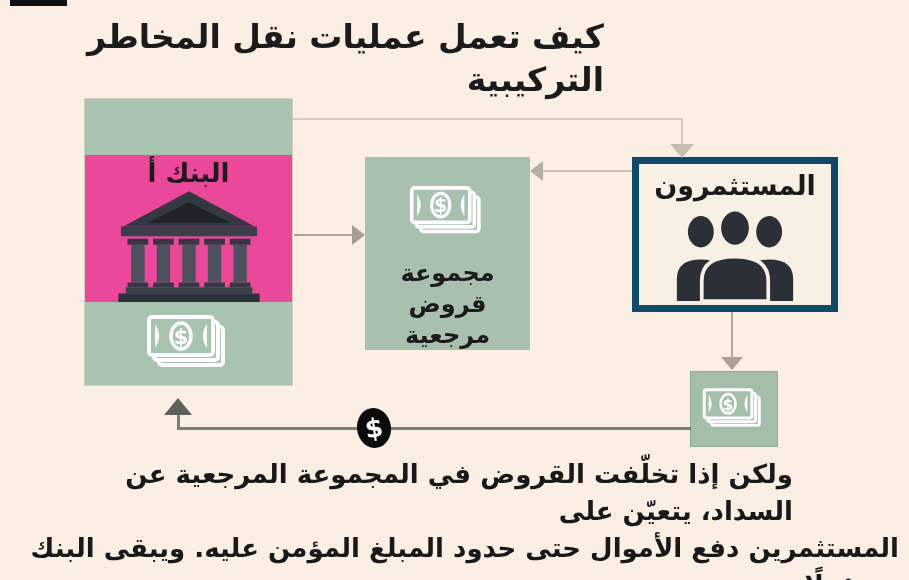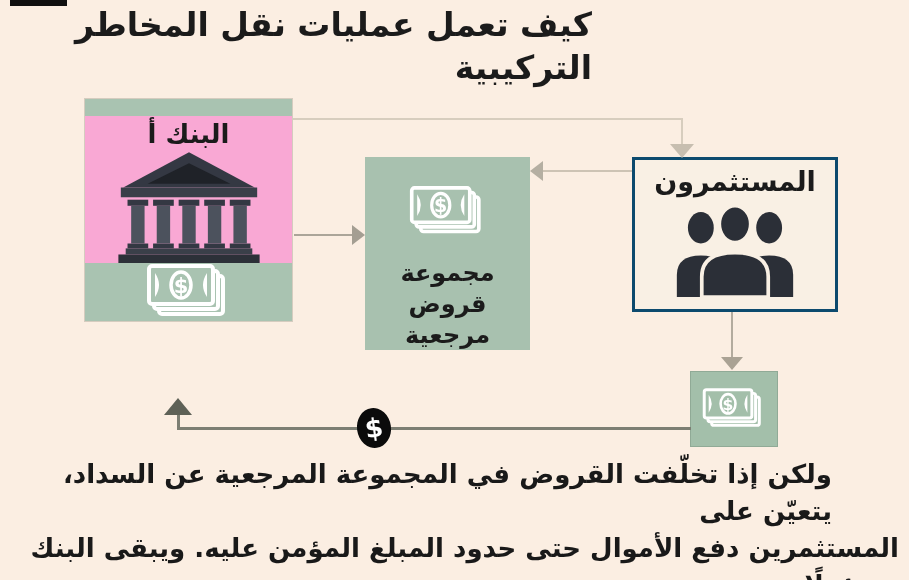--- a/index.html
+++ b/index.html
@@ -5,28 +5,28 @@
   html,body{margin:0;padding:0;background:#fbeee2;}
   .stage{
     position:relative;width:909px;height:580px;overflow:hidden;
     background:#fbeee2;
     font-family:"DejaVu Sans","Liberation Sans",sans-serif;
     color:#1b1b1b;
   }
   
   .top-bar{position:absolute;left:10px;top:0;width:57px;height:6px;background:#101010;}
   .title{
-    position:absolute;left:0;top:4px;width:592px;margin:0;
+    position:absolute;left:0;top:4px;width:592px;margin:12px;
     direction:rtl;text-align:right;
     font-size:33px;font-weight:bold;line-height:1.3;letter-spacing:-.5px;
   }
   
   .bank-box{
-    position:absolute;left:84px;top:98px;width:209px;height:224px;
-    border:1px solid #d5ccbf;box-sizing:border-box;background:#f9a8d4;
+    position:absolute;left:84px;top:98px;width:209px;height:288px;
+    border:1px solid #d5ccbf;box-sizing:border-box;background:#ec4899;
     display:flex;flex-direction:column;
   }
   .band{background:#a9c3b1;}
   .bank-top-band{height:58px;}
   .bank-mid{flex:1;display:flex;flex-direction:column;align-items:center;}
   .bank-label{direction:rtl;font-size:26px;font-weight:bold;margin-top:3px;}
   .bank-icon{width:164px;height:112px;margin-top:2px;}
   .bank-bottom-band{height:86px;display:flex;align-items:center;justify-content:center;--money-bg:#a9c3b1;}
 
   .pool-box{
@@ -35,21 +35,21 @@
   }
   .pool-header{width:100%;height:24px;background:#6e9078;}
   .pool-icon-wrap{margin-top:28px;--money-bg:#a8c1af;}
   .pool-label{
     direction:rtl;text-align:center;width:150px;margin-top:16px;
     font-size:24px;font-weight:bold;line-height:1.3;
   }
 
   .investors-box{
     position:absolute;left:632px;top:157px;width:206px;height:155px;
-    background:#f9f0e4;border:3px solid #0c4a6e;box-sizing:border-box;
+    background:#f9f0e4;border:7px solid #0c4a6e;box-sizing:border-box;
     display:flex;flex-direction:column;align-items:center;
   }
   .investors-label{direction:rtl;font-size:27px;font-weight:bold;margin-top:6px;}
   .people-icon{width:152px;height:96px;margin-top:4px;}
 
   .money-box{
     position:absolute;left:690px;top:371px;width:88px;height:76px;
     background:#a3bfaa;border:1px solid rgba(60,80,60,.18);box-sizing:border-box;
     display:flex;align-items:center;justify-content:center;--money-bg:#a3bfaa;
   }
@@ -74,21 +74,21 @@
   .tri-up-bank{left:164px;top:398px;border-left:14px solid transparent;border-right:14px solid transparent;border-bottom:17px solid #5e6157;}
 
   .coin{position:absolute;left:354px;top:405px;width:40px;height:46px;transform:rotate(-8deg);}
 
   
   .footer{
     position:absolute;left:0;top:456px;width:909px;direction:rtl;
     font-size:26px;font-weight:bold;line-height:37px;color:#191919;
   }
   .footer .fl{text-align:right;}
-  .footer .fl1{padding-left:50px;padding-right:77px;}
+  .footer .fl1{padding-left:50px;padding-right:116px;}
   .footer .fl2{padding-right:10px;}
 </style>
 </head>
 <body>
 
 <div class="stage">
 
   <div class="top-bar"></div>
   <h1 class="title">كيف تعمل عمليات نقل المخاطر التركيبية</h1>
 

